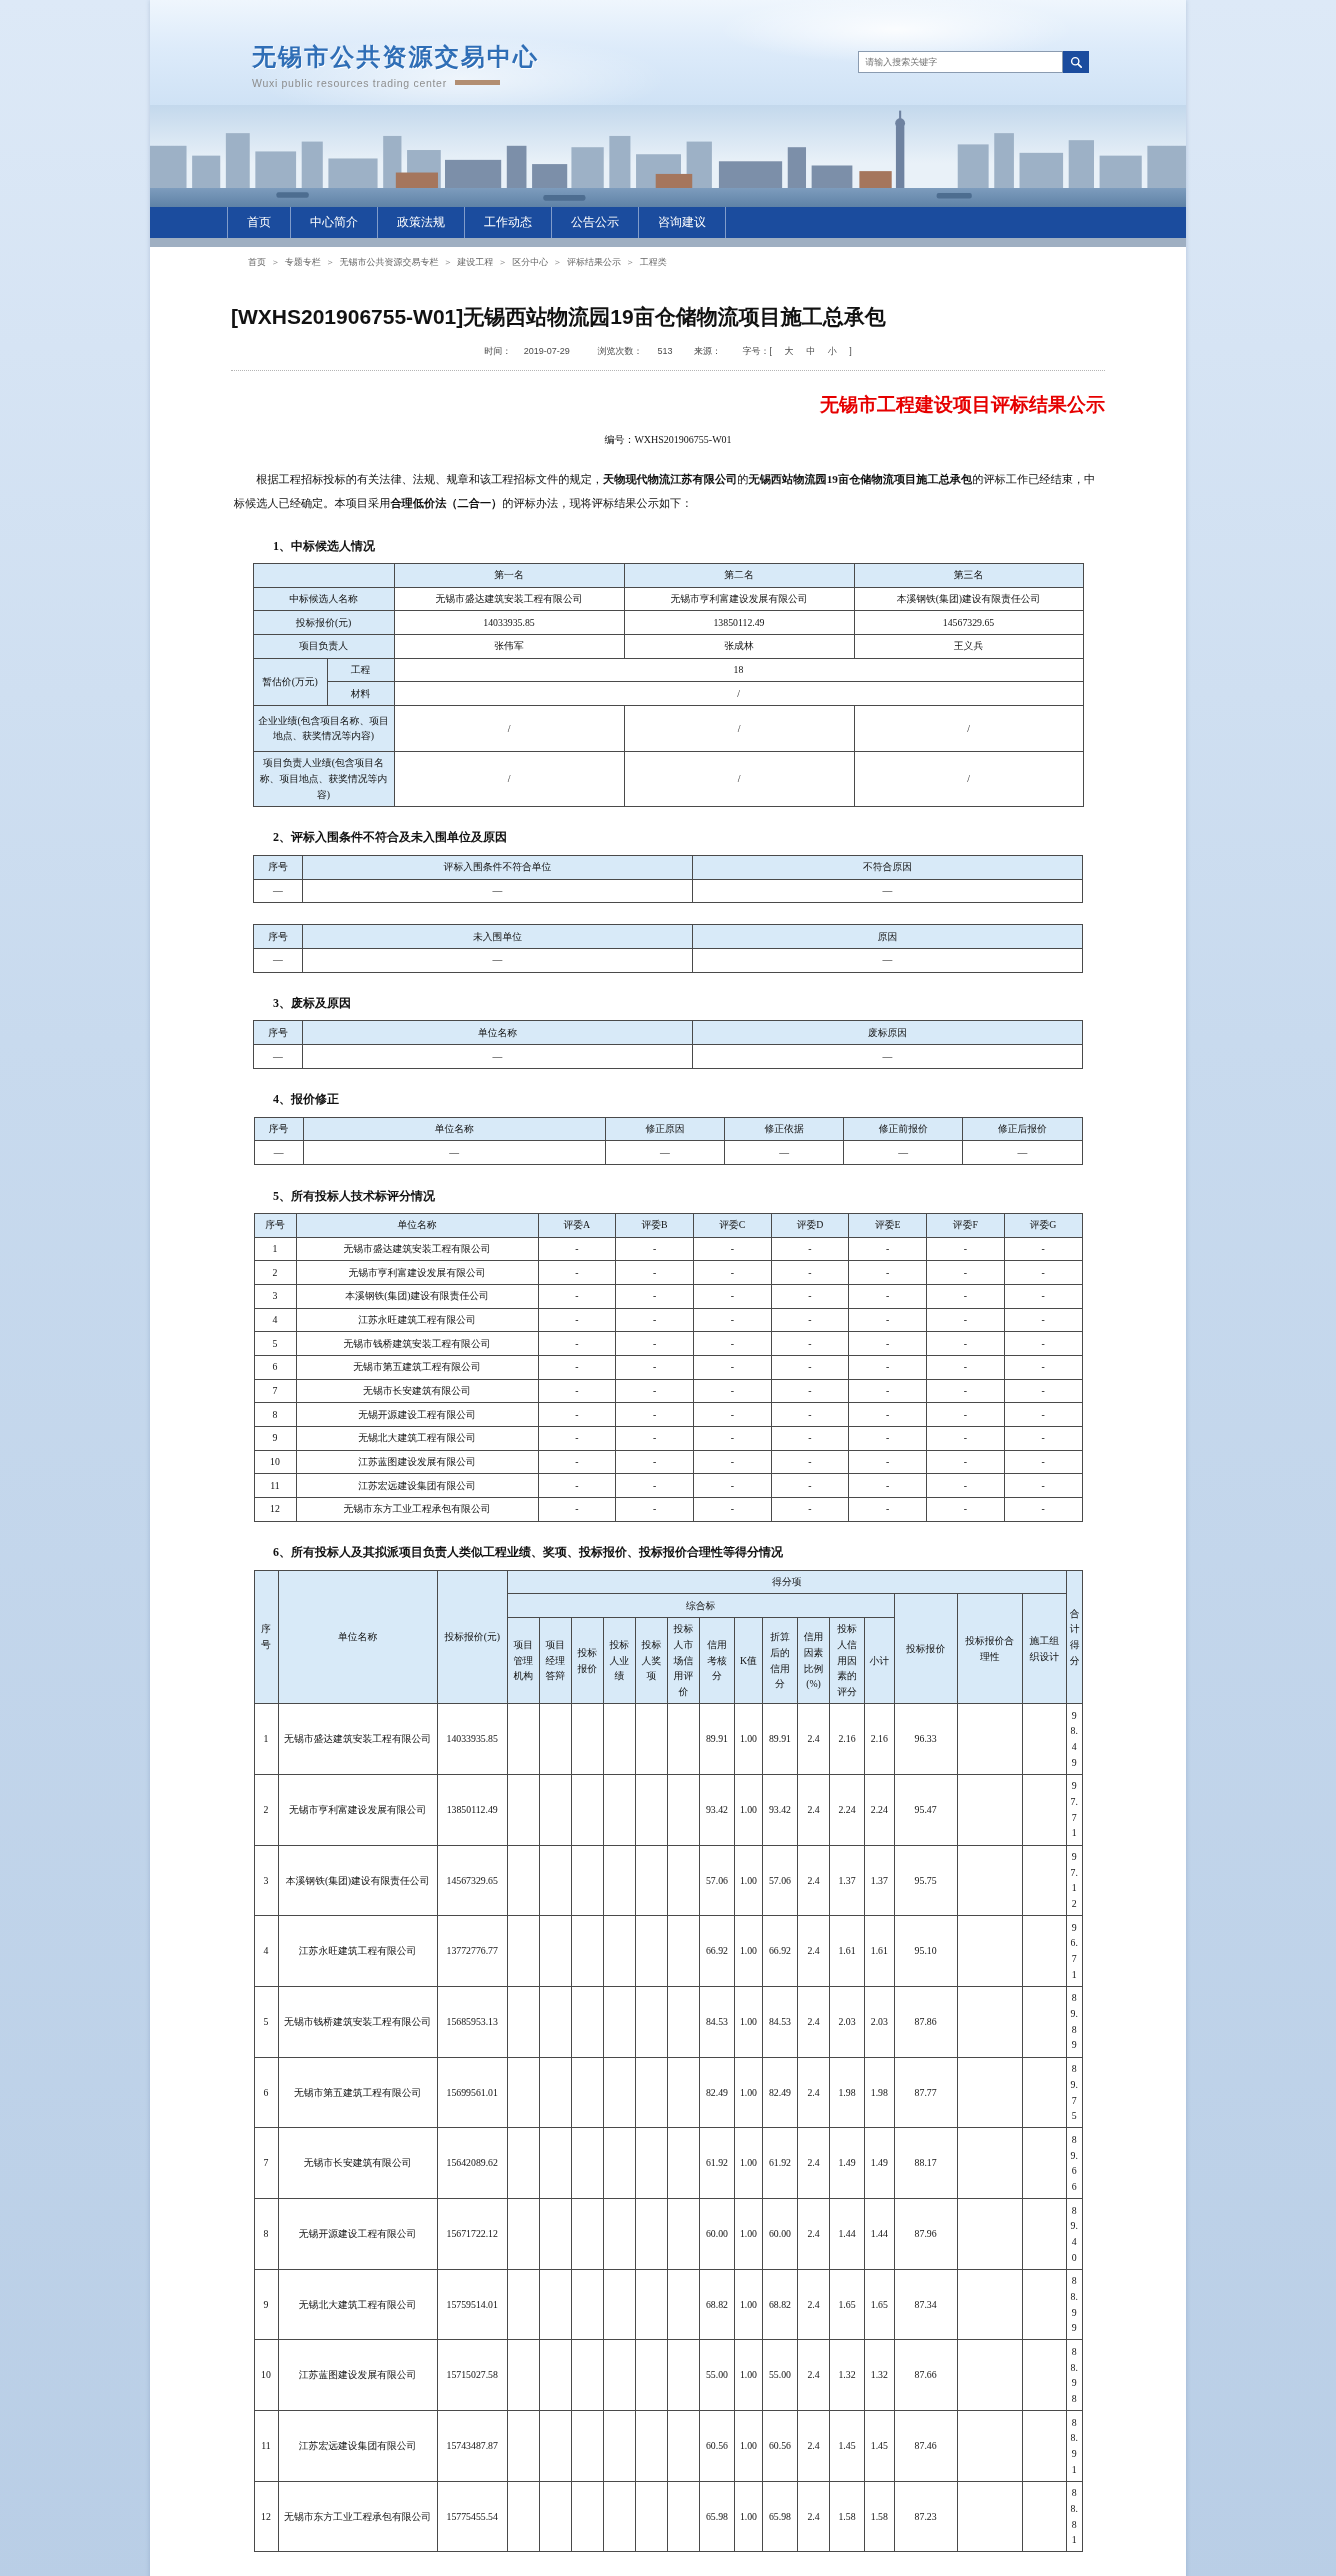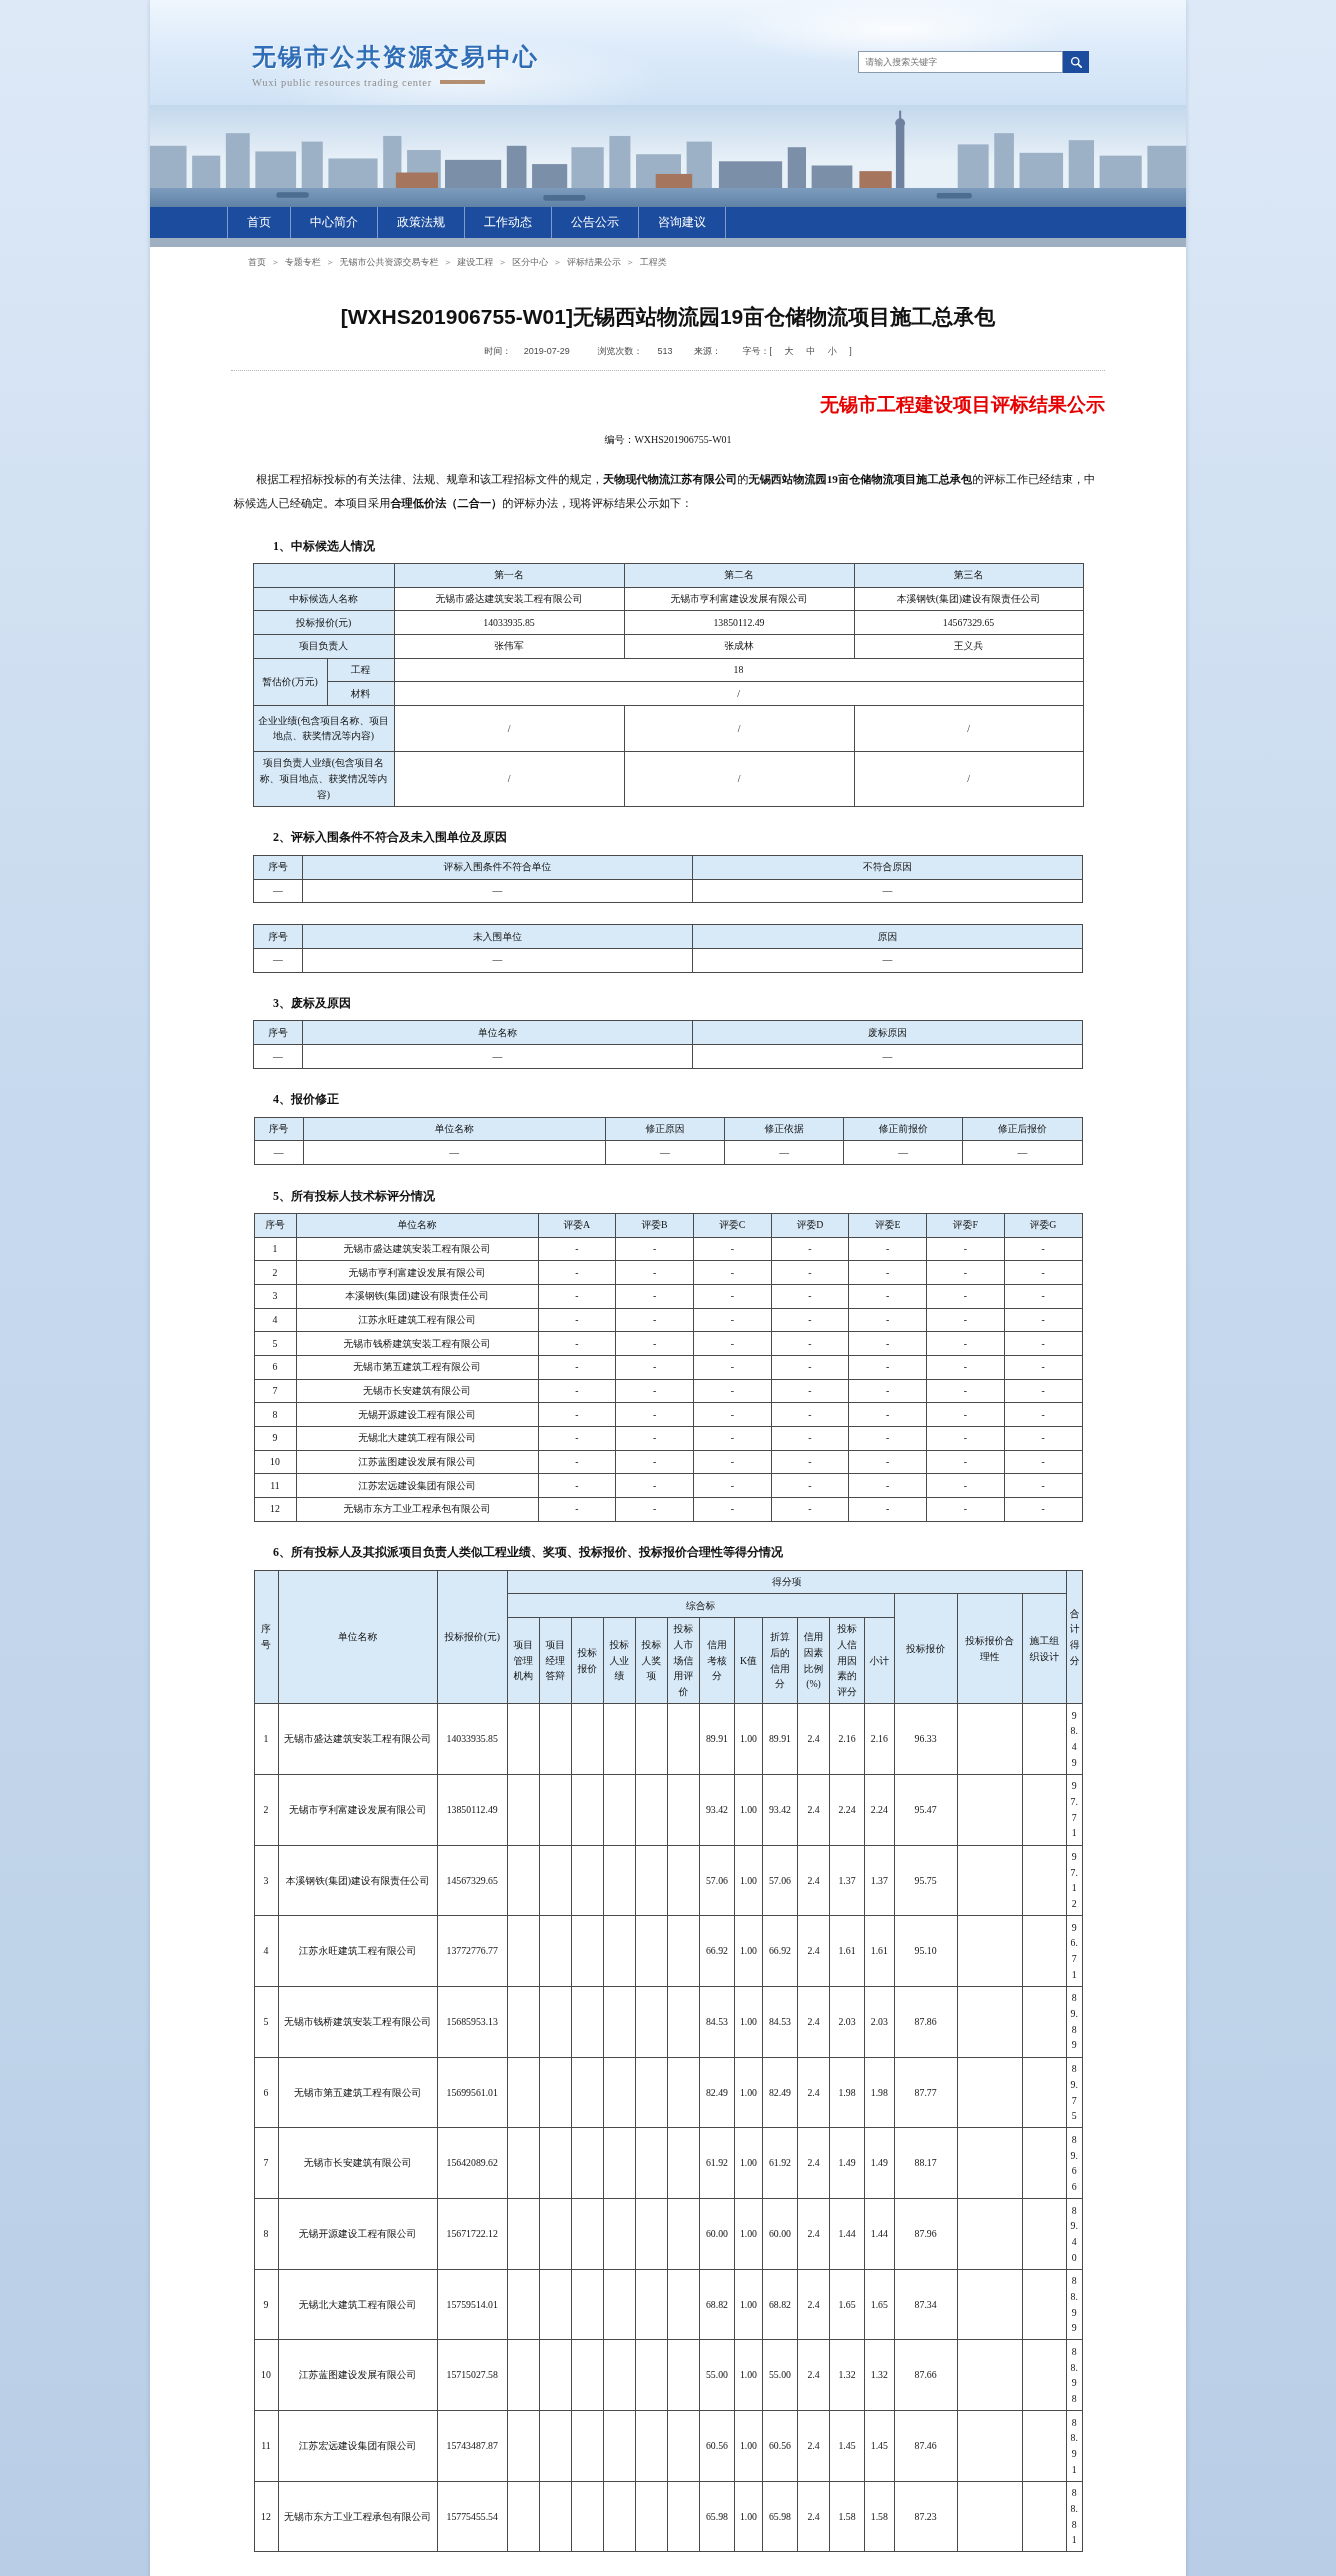--- a/index.html
+++ b/index.html
@@ -11,21 +11,21 @@
   .page{width:1036px;margin:0 auto;box-shadow:0 0 4.2px rgba(60,90,140,.25);}
 
   
   .top-header{height:105px;position:relative;
     background:
       radial-gradient(ellipse 253px 49px at 72% 28%, rgba(255,255,255,.85), transparent 70%),
       radial-gradient(ellipse 295px 63px at 30% 75%, rgba(255,255,255,.6), transparent 70%),
       linear-gradient(180deg,#eff6fd 0%,#ddebfa 45%,#cfe2f5 100%);}
   .logo{position:absolute;left:102px;top:41px;}
   .logo-title{font-size:24px;font-weight:bold;color:#2f6eb6;letter-spacing:2.1px;text-shadow:0.7px 0.7px 0 #fff;}
-  .logo-subrow{display:flex;align-items:center;gap:8.4px;margin-top:3.5px;font-family:Liberation Serif, serif;}
+  .logo-subrow{display:flex;align-items:center;gap:8.4px;margin-top:3.5px;}
   .logo-sub{font-size:10.5px;color:#8e8e8e;letter-spacing:0.7px;}
   .logo-dash{width:45px;height:4.2px;background:#b28e72;}
   .search{position:absolute;right:97px;top:51px;display:flex;}
   .search input{width:205px;height:22px;border:0.7px solid #8a9bb0;padding:0 6.3px;font-size:9px;background:#fff;outline:none;}
   .search button{width:26px;height:22px;background:var(--blue);border:none;display:flex;align-items:center;justify-content:center;cursor:pointer;}
 
   
   .banner{height:102px;overflow:hidden;line-height:0;}
   .banner svg{display:block;}
 
@@ -36,21 +36,21 @@
   .nav-item:last-child{border-right:0.7px solid rgba(255,255,255,.45);}
   .nav-strip{height:9px;background:#9fafc2;}
 
   
   .main-white{background:#fff;}
   .breadcrumb{padding:9px 14px 7.7px 98px;font-size:9px;color:#666;}
   .crumb-link{color:#666;text-decoration:none;cursor:pointer;}
   .crumb-sep{margin:0 4.9px;color:#888;}
 
   .content{padding:2.8px 81px 0;}
-  .article-title{text-align:center;font-size:21px;font-weight:bold;margin:24px 0 14px;}
+  .article-title{text-align:left;font-size:21px;font-weight:bold;margin:24px 0 14px;}
   .meta{text-align:center;font-size:9px;color:#4a4a4a;padding-bottom:11.2px;border-bottom:0.7px dotted #b5b5b5;}
   .meta span{margin:0 6.3px;}
   .size-link{cursor:pointer;margin:0 2.1px;}
 
   .serif{font-family:"Liberation Serif","DejaVu Serif",serif;}
   .notice-title{text-align:right;color:var(--red);font-size:19px;font-weight:bold;margin:21px 0 15.5px;}
   .code-line{text-align:center;font-size:10px;margin-bottom:19.7px;}
   .intro{font-size:11.2px;line-height:2.15;text-indent:2em;margin:0 2.8px 4.2px;}
   .u-bold{font-weight:bold;margin-top:13px;}
   .sec-heading{font-weight:bold;font-size:12px;margin:22.5px 0 8.4px 42px;}

